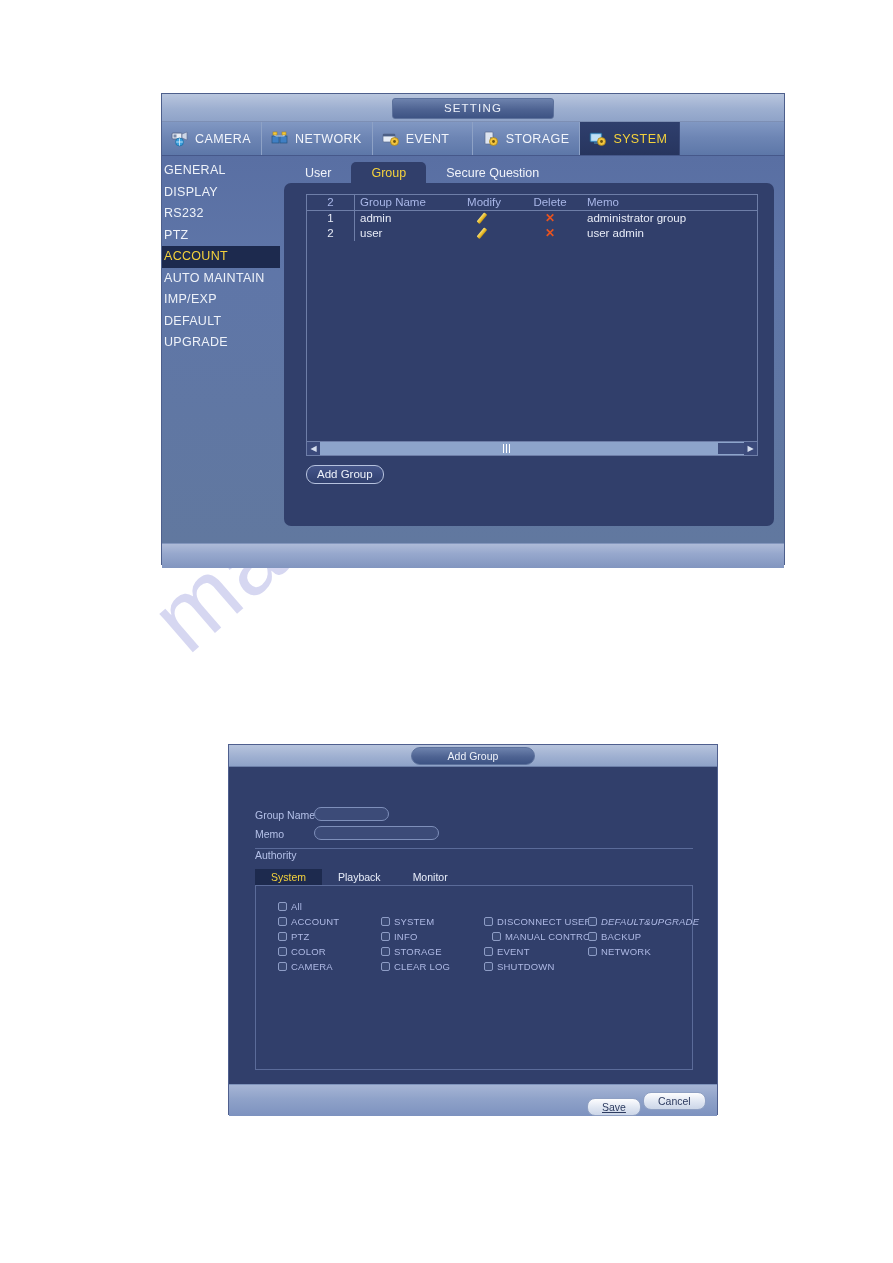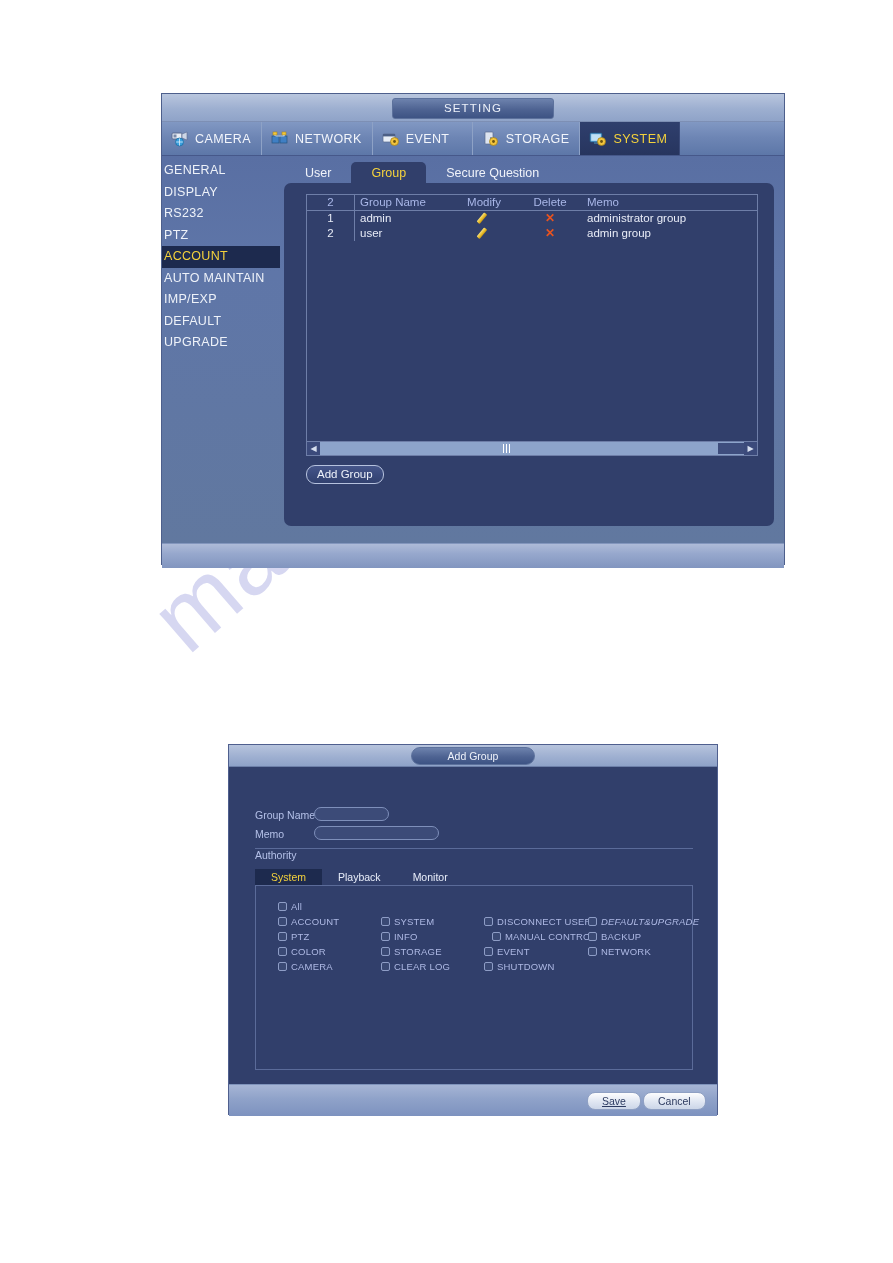--- a/index.html
+++ b/index.html
@@ -523,21 +523,21 @@
               <div class="c-mod"><span class="ic-pencil"></span></div>
               <div class="c-del"><span class="ic-x">✕</span></div>
               <div class="c-memo">administrator group</div>
             </div>
 
             <div class="tbl-row">
               <div class="c-idx">2</div>
               <div class="c-name">user</div>
               <div class="c-mod"><span class="ic-pencil"></span></div>
               <div class="c-del"><span class="ic-x">✕</span></div>
-              <div class="c-memo">admin group</div>
+              <div class="c-memo">user admin</div>
             </div>
 
             <div class="hscroll">
               <div class="hs-btn">◀</div>
               <div class="hs-track">
                 <div class="hs-grip"></div>
               </div>
               <div class="hs-gap"></div>
               <div class="hs-btn">▶</div>
             </div>
@@ -643,18 +643,18 @@
         </div>
         <div class="cb-row" style="left:332px; top:60px;">
           <span class="cb"></span>
           <span class="cb-lbl">NETWORK</span>
         </div>
 
       </div>
     </div>
 
     <div class="dlg-footer">
-      <div class="btn-oval" style="position:absolute; left:358px; top:7px;text-decoration:underline;">Save</div>
+      <div class="btn-oval" style="position:absolute; left:358px; top:13px;text-decoration:underline;">Save</div>
       <div class="btn-oval" style="position:absolute; left:414px; top:7px;">Cancel</div>
     </div>
   </div>
 
 </div>
 
 </body></html>

